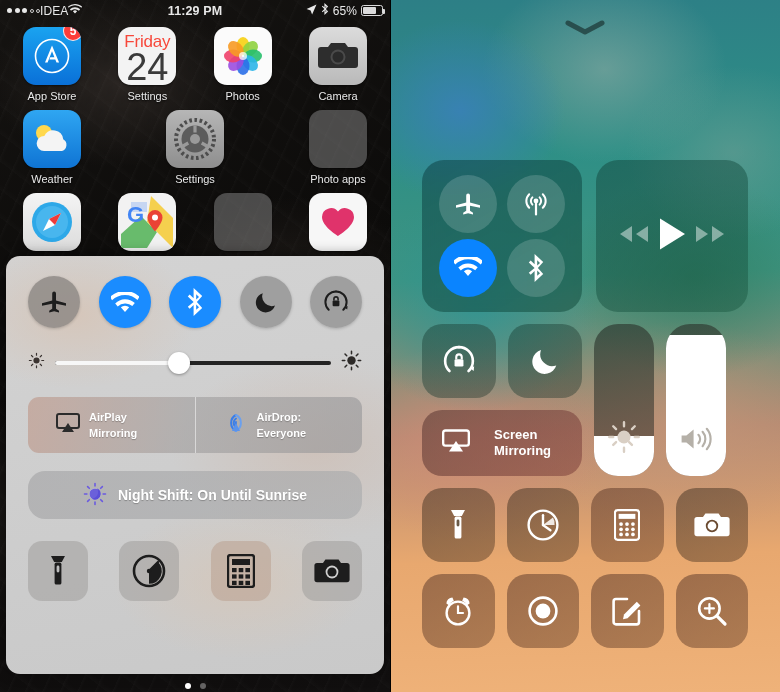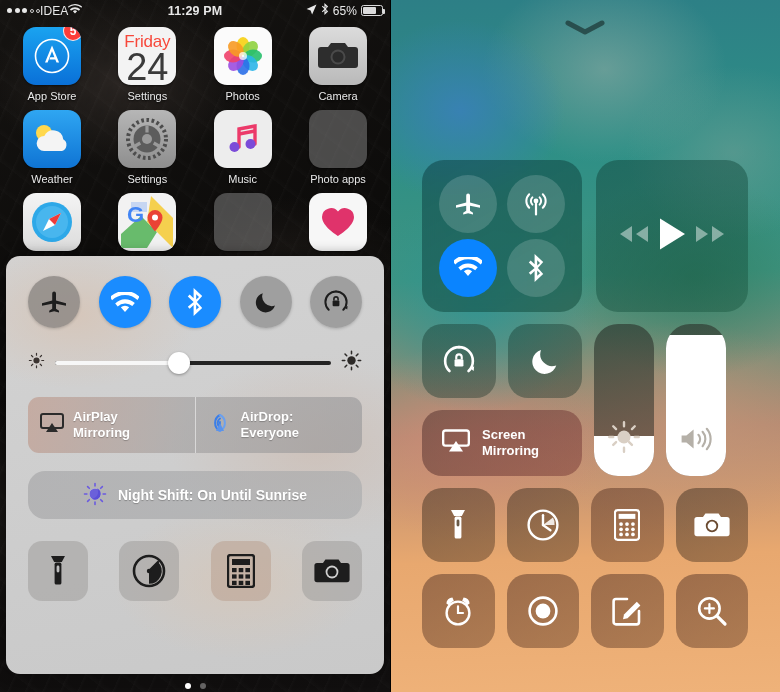--- a/index.html
+++ b/index.html
@@ -89,22 +89,22 @@
 
   .cc10-bright { display:flex; align-items:center; gap:10px; padding: 22px 22px 0; }
   .sun-s{flex:0 0 auto;}
   .track { position:relative; flex:1; height:4px; border-radius:2px; background:#232323; }
   .track .fill{position:absolute;left:0;top:0;bottom:0;width:45%;background:#f7f7f7;border-radius:2px;}
   .track .knob{position:absolute;left:45%;top:50%;width:22px;height:22px;margin-left:-11px;margin-top:-11px;
      border-radius:50%;background:#fff;box-shadow:0 1px 3px rgba(0,0,0,.35);}
 
   .cc10-airrow { display:flex; margin: 22px 22px 0; height:56px; border-radius:11px; overflow:hidden;
      background:linear-gradient(100deg, rgba(190,150,135,.62) 0%, rgba(160,158,158,.62) 48%, rgba(150,150,152,.62) 100%); }
-  .air-cell { flex:1; display:flex; align-items:center; gap:9px; padding-left:12px; color:#fff;
-      font-size:13px; font-weight:600; line-height:16px; text-shadow:0 1px 1px rgba(0,0,0,.25);}
+  .air-cell { flex:1; display:flex; align-items:center; gap:9px; padding-left:28px; color:#fff;
+      font-size:11px; font-weight:600; line-height:16px; text-shadow:0 1px 1px rgba(0,0,0,.25);}
   .air-cell + .air-cell { border-left:1px solid rgba(255,255,255,.5); }
 
   .cc10-night { margin: 18px 22px 0; height:48px; border-radius:17px;
       background:linear-gradient(100deg, rgba(160,160,162,.58), rgba(168,170,172,.62));
       display:flex; align-items:center; justify-content:center; gap:11px;
       color:#fff; font-size:14px; font-weight:600; text-shadow:0 1px 1px rgba(0,0,0,.25);}
 
   .cc10-shortcuts { display:flex; justify-content:space-between; padding: 22px 22px 0; }
   .sc { width:60px; height:60px; border-radius:14px; display:flex; align-items:center; justify-content:center;
         background:rgba(160,158,156,.55); }
@@ -135,21 +135,21 @@
   .conn-b { width:58px; height:58px; border-radius:50%; background:rgba(255,255,255,.16);
             display:flex; align-items:center; justify-content:center; justify-self:center; align-self:center;}
   .conn-b.active{background:#0a84ff;}
   .mod-media { flex:1; height:152px; display:flex; align-items:center; justify-content:space-around; padding:0 18px;
             background:linear-gradient(150deg, rgba(18,70,62,.5), rgba(24,86,62,.45)); border-radius:22px;}
   .row11b { display:flex; gap:12px; }
   .col-small { display:flex; flex-direction:column; gap:12px; width:160px; }
   .sq2 { display:flex; gap:12px; }
   .sq { width:74px; height:74px; border-radius:20px; display:flex; align-items:center; justify-content:center;
         background:linear-gradient(150deg, rgba(26,72,62,.5), rgba(60,70,58,.5)); }
-  .wide { height:66px; border-radius:20px; display:flex; align-items:center; gap:12px; padding-left:20px;
+  .wide { height:66px; border-radius:20px; display:flex; align-items:center; gap:24px; padding-left:20px;
         color:#fff; font-size:13px; font-weight:600; line-height:16px;
         background:linear-gradient(120deg, rgba(86,52,48,.55), rgba(120,56,54,.5)); }
   .vslider { width:60px; height:152px; border-radius:24px; overflow:hidden; position:relative;
         background:linear-gradient(170deg, rgba(46,62,52,.72), rgba(92,72,62,.68)); }
   .vslider .vfill { position:absolute; left:0; right:0; bottom:0; background:#fff; }
   .vslider .vglyph { position:absolute; left:0; right:0; bottom:22px; display:flex; justify-content:center; }
   .grid11 { display:grid; grid-template-columns:repeat(4,1fr); gap:12px; margin-top:12px; }
   .tile { height:74px; border-radius:20px; display:flex; align-items:center; justify-content:center;
           background:linear-gradient(150deg, rgba(74,56,40,.55), rgba(96,66,42,.5)); }
   .tile.warm2{background:linear-gradient(150deg, rgba(96,60,44,.55), rgba(112,72,46,.5));}
@@ -261,31 +261,20 @@
         <div class="app">
           <div class="app-tile t-settings">
             <svg width="44" height="44" viewBox="0 0 44 44">
                 <circle cx="22" cy="22" r="19" fill="none" stroke="#4d4d4d" stroke-width="4" stroke-dasharray="2.6 2.6"></circle>
                 <circle cx="22" cy="22" r="13.5" fill="#5c5c5c"></circle>
                 <circle cx="22" cy="22" r="5" fill="#9a9a9a"></circle>
                 <path d="M22 8.5v7M9.3 29.5l6-3.5M34.7 29.5l-6-3.5" stroke="#9a9a9a" stroke-width="3.2"></path>
               </svg>
           </div>
           <div class="app-label">Settings</div>
-        </div>
-        <div class="app">
-          <div class="app-tile t-music">
-            <svg width="36" height="36" viewBox="0 0 36 36">
-                <path d="M14 26V8l16-3v18" fill="none" stroke="#ec3a6a" stroke-width="3.4" stroke-linecap="round"></path>
-                <circle cx="9.5" cy="26" r="5" fill="#7b4bd8"></circle>
-                <circle cx="25.5" cy="23" r="5" fill="#7b4bd8"></circle>
-                <path d="M14 13l16-3" stroke="#ec3a6a" stroke-width="3.4"></path>
-              </svg>
-          </div>
-          <div class="app-label">Music</div>
         </div>
         <div class="app">
           <div class="app-tile t-folder">
             <span style="background:#e7e3d8"></span>
               <span style="background:#2f2f35"></span>
               <span style="background:#6a8f3c"></span>
             <span style="background:#e84c3d"></span>
               <span style="background:#6d4bb5"></span>
               <span style="background:#c9c9c9"></span>
             <span style="background:#2c4f8a"></span>

